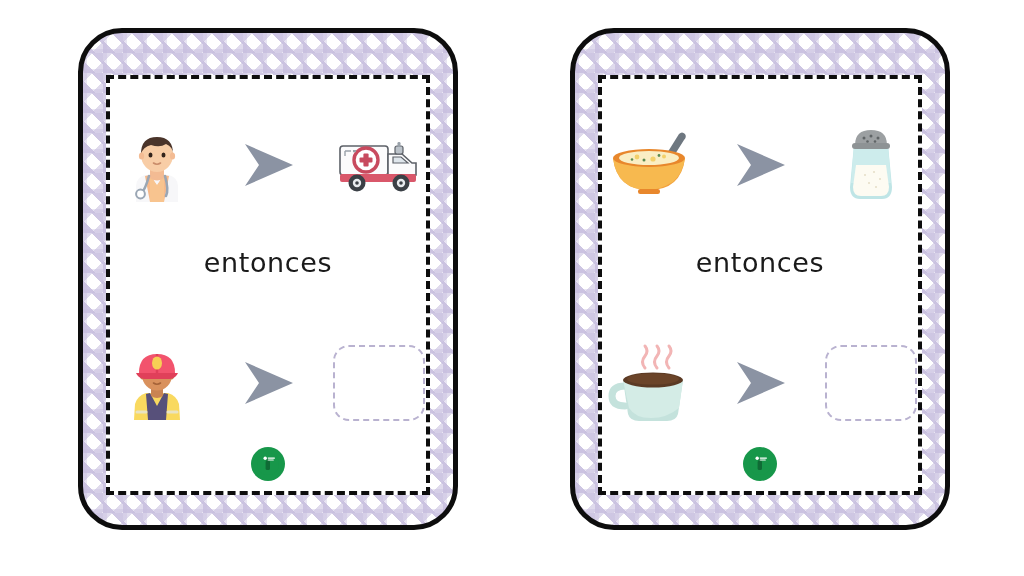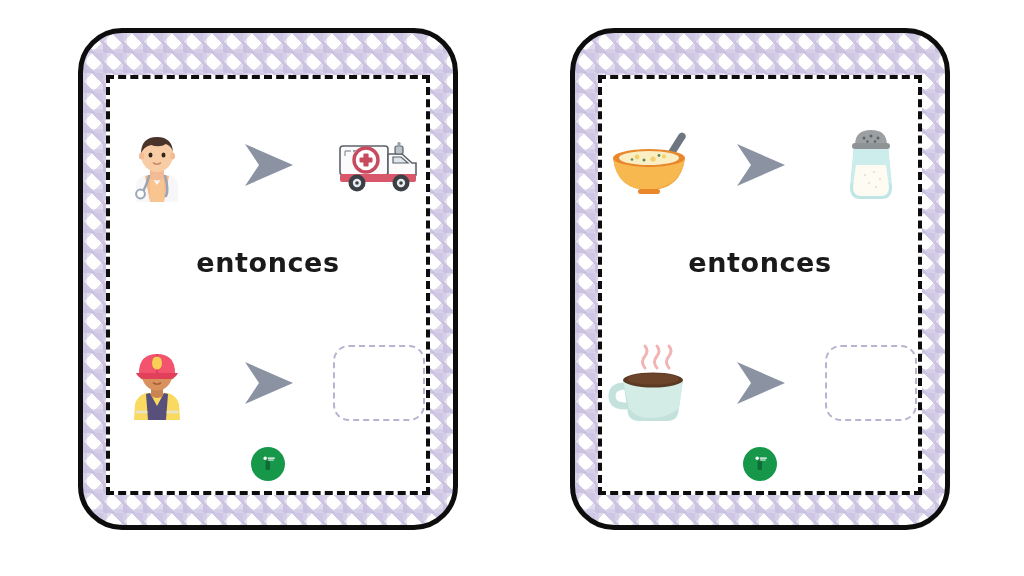--- a/index.html
+++ b/index.html
@@ -80,21 +80,21 @@
   }
 
   
   .connector{
     position:absolute;
     left:0;right:0;
     top:168px;
     text-align:center;
     font-family:"DejaVu Sans", sans-serif;
     font-size:27px;
-    font-weight:700;
+    font-weight:400;
     letter-spacing:0.6px;
     color:#1a1a1a;
   }
 
   
   .badge{
     position:absolute;
     left:50%;
     transform:translateX(-50%);
     bottom:10px;

